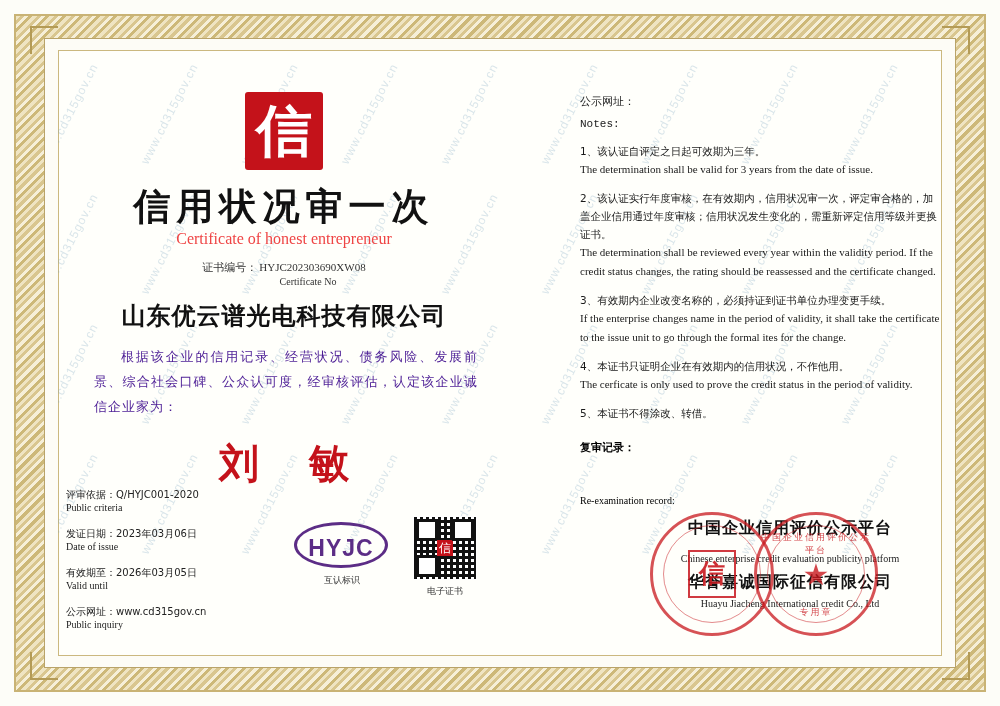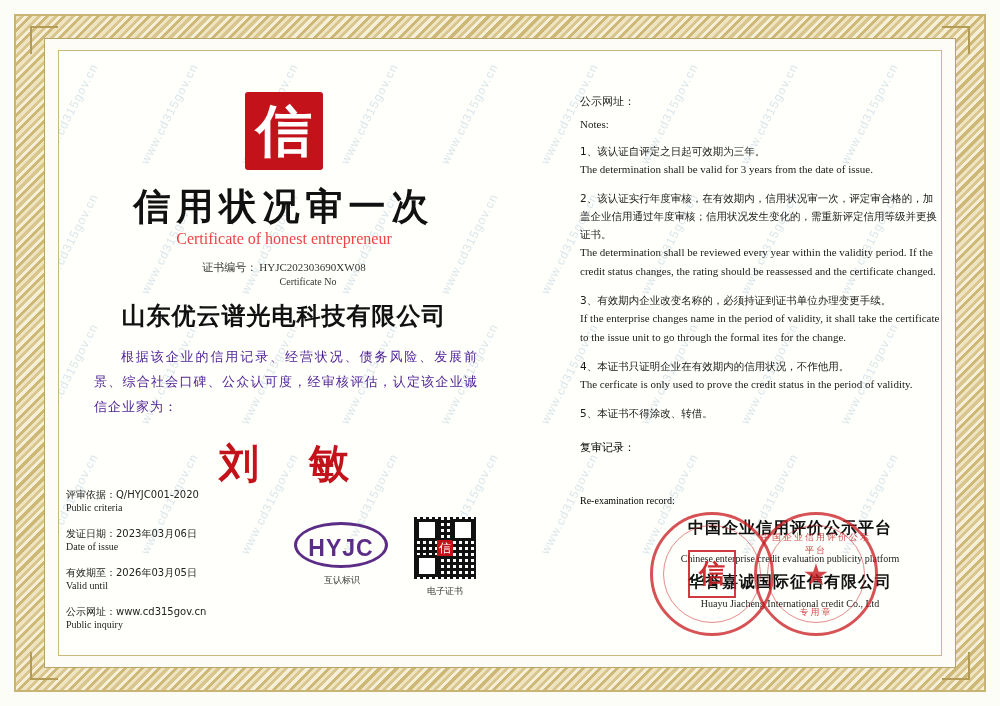--- a/index.html
+++ b/index.html
@@ -300,21 +300,21 @@
     color: #1a1a1a;
   }
   .notes .hdr-cn {
     font-size: 11px;
     margin-bottom: 9px;
     font-family: "DejaVu Sans", "Liberation Sans", sans-serif;
   }
   .notes .hdr-en {
     font-size: 11px;
     margin-bottom: 12px;
-    font-family: Liberation Serif, serif;
+    font-family: Liberation Mono, monospace;
   }
   .note-item { margin-bottom: 10px; }
   .note-cn {
     font-size: 10.5px;
     line-height: 18px;
     color: #1a1a1a;
     font-family: "DejaVu Sans", "Liberation Sans", sans-serif;
   }
   .note-en {
     font-size: 11px;
@@ -325,20 +325,21 @@
 
   .reexam {
     position: absolute;
     left: 60px; top: 390px;
     width: 360px;
   }
   .reexam .cn {
     font-size: 11px;
     margin-bottom: 12px;
     font-family: "DejaVu Sans", "Liberation Sans", sans-serif;
+    font-weight: bold;
   }
   .reexam .en {
     font-size: 10px;
     font-family: "Liberation Serif", serif;
     margin-top: 40px;
   }
 
   
   .issuer {
     position: absolute;

